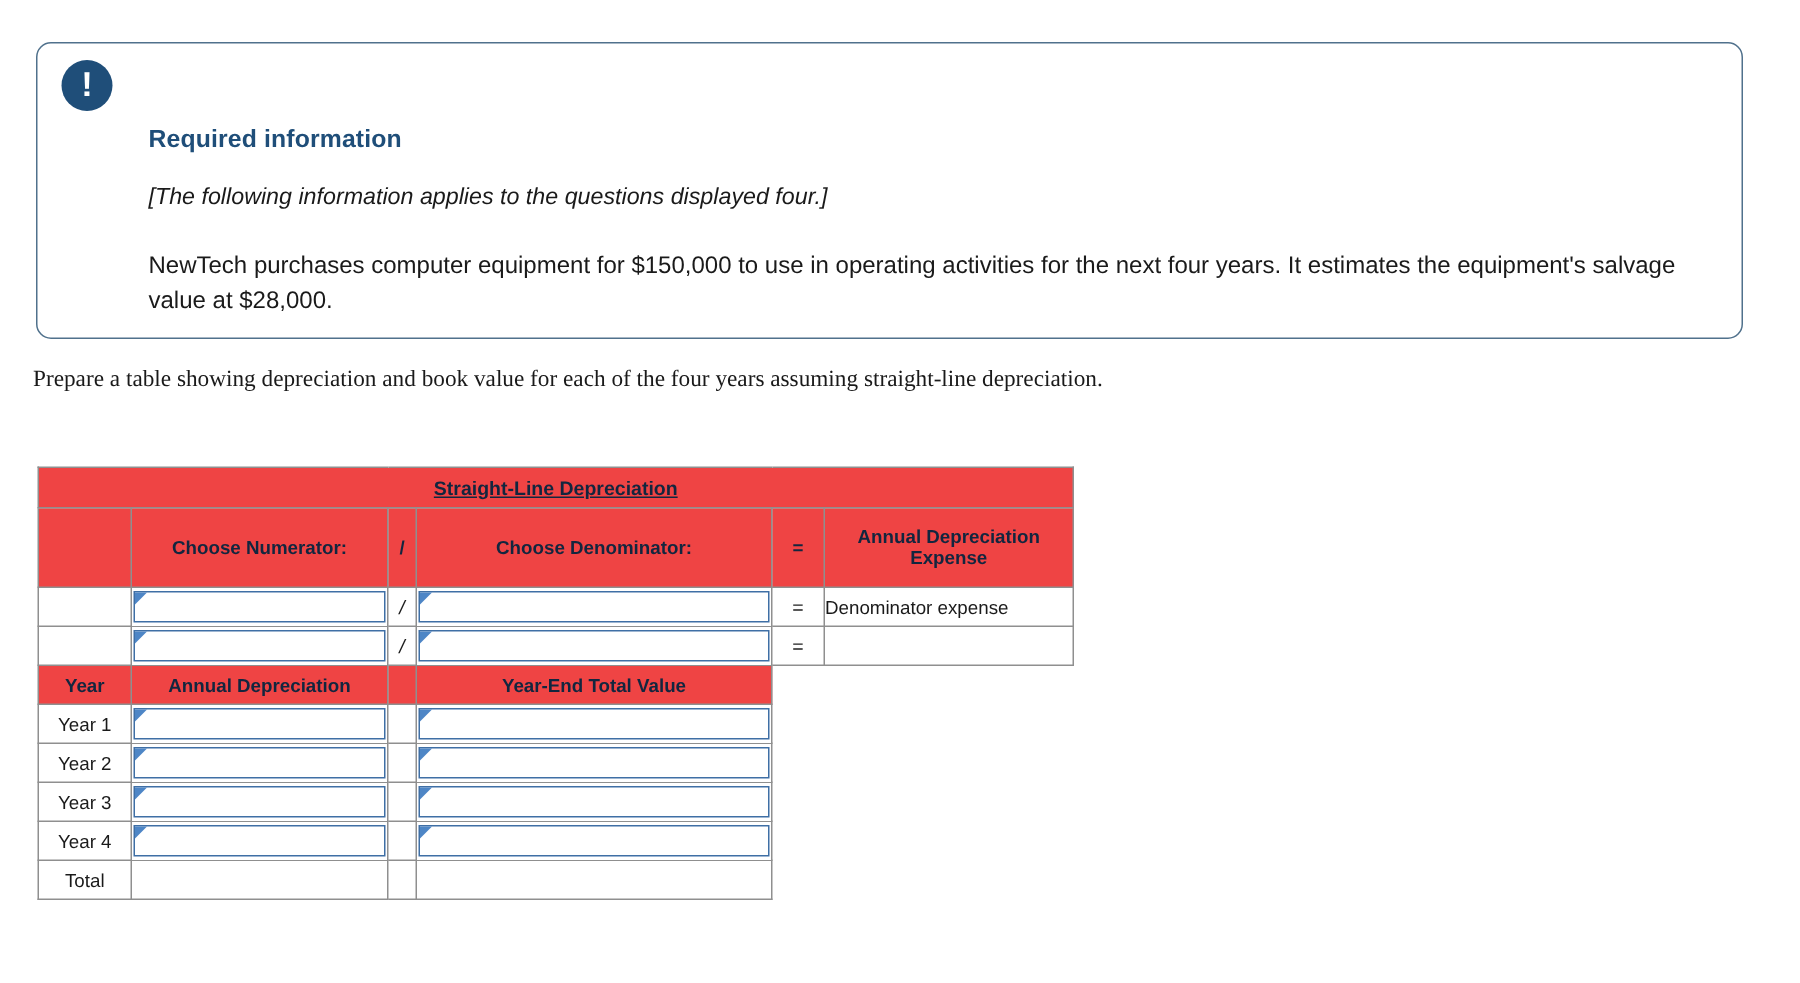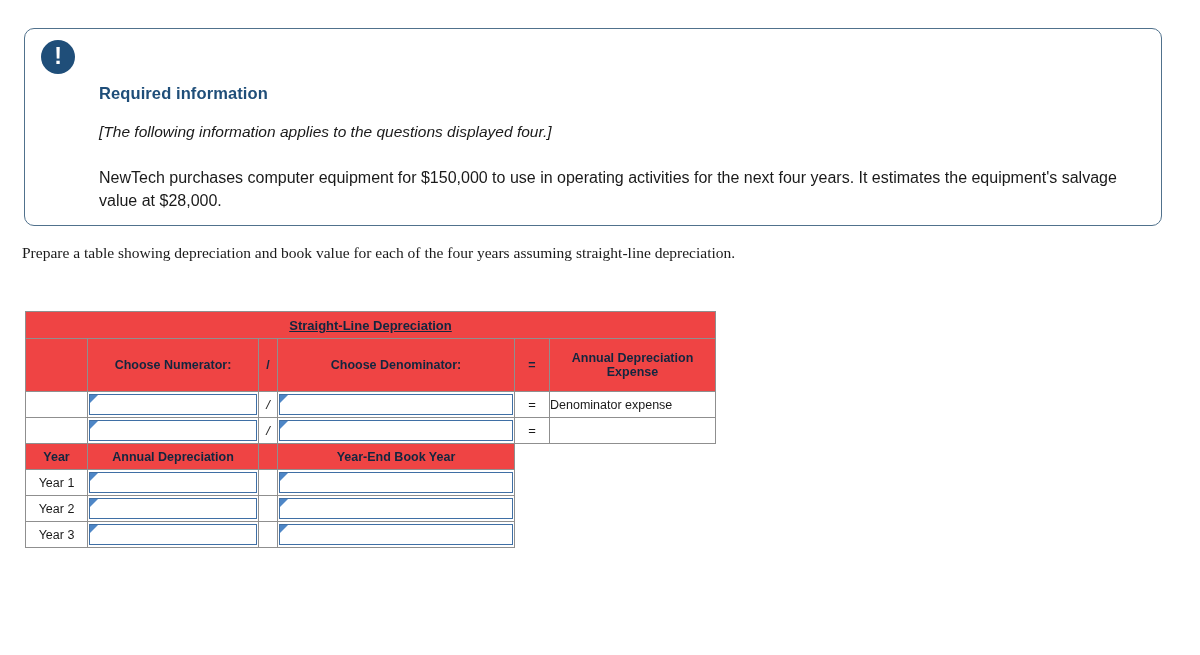--- a/index.html
+++ b/index.html
@@ -228,21 +228,21 @@
         <span class="inputbox"></span>
       </td>
       <td class="op op-eq">=</td>
       <td class="txtval"></td>
     </tr>
 
     <tr>
       <td class="blue">Year</td>
       <td class="blue">Annual Depreciation</td>
       <td class="blue"></td>
-      <td class="blue">Year-End Book Year</td>
+      <td class="blue">Year-End Total Value</td>
       <td class="blank"></td>
       <td class="blank"></td>
     </tr>
 
     <tr>
       <td class="lbl-year">Year 1</td>
       <td class="inputcell">
         <span class="inputbox"></span>
       </td>
       <td></td>
@@ -272,15 +272,35 @@
         <span class="inputbox"></span>
       </td>
       <td></td>
       <td class="inputcell">
         <span class="inputbox"></span>
       </td>
       <td class="blank"></td>
       <td class="blank"></td>
     </tr>
 
-
+    <tr>
+      <td class="lbl-year">Year 4</td>
+      <td class="inputcell">
+        <span class="inputbox"></span>
+      </td>
+      <td></td>
+      <td class="inputcell">
+        <span class="inputbox"></span>
+      </td>
+      <td class="blank"></td>
+      <td class="blank"></td>
+    </tr>
+
+    <tr>
+      <td class="lbl-year">Total</td>
+      <td class="txtval ctr"></td>
+      <td></td>
+      <td class="txtval ctr"></td>
+      <td class="blank"></td>
+      <td class="blank"></td>
+    </tr>
   </tbody>
 </table>
 
 </body></html>

